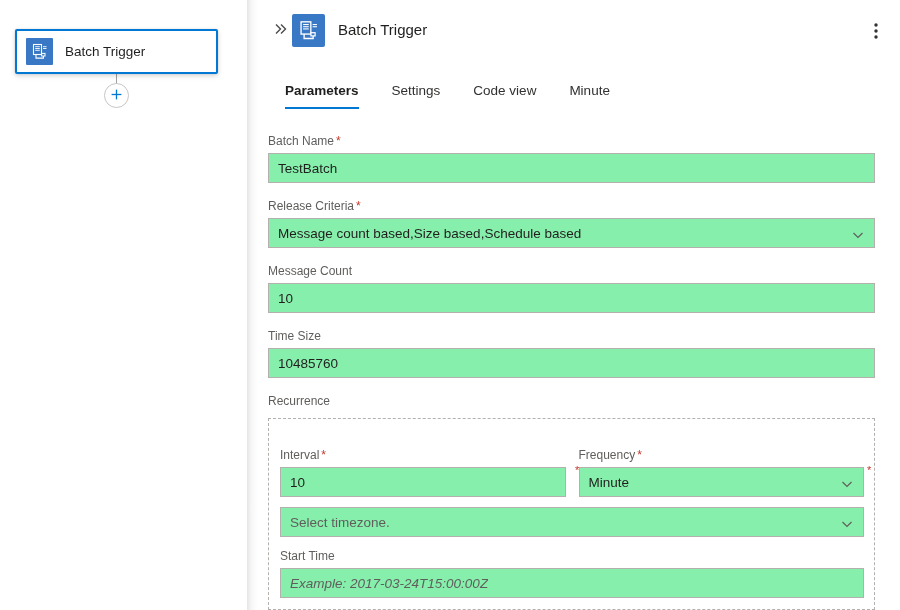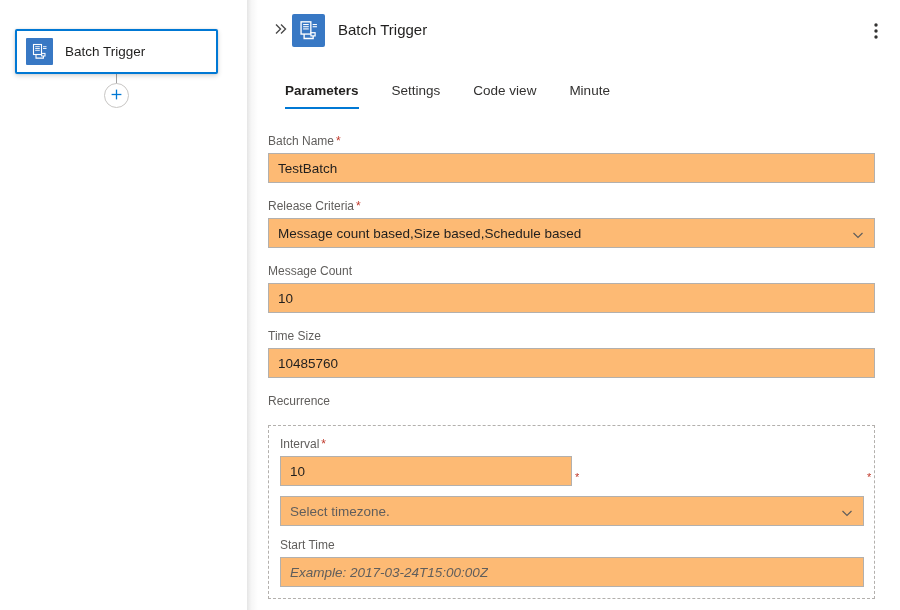--- a/index.html
+++ b/index.html
@@ -211,21 +211,21 @@
   .req {
     color: #c0392b;
     font-size: 12px;
     margin-left: 2px;
   }
   .input-box {
     position: relative;
     width: 607px;
     height: 30px;
     border: 1px solid #b3b0ad;
-    background: #fdba74;
+    background: #86efac;
     box-sizing: border-box;
     display: flex;
     align-items: center;
     margin-bottom: 14px;
   }
   .input-box .val {
     font-size: 13.5px;
     color: #201f1e;
     padding-left: 9px;
     white-space: nowrap;
@@ -246,22 +246,22 @@
     width: 12px;
     height: 12px;
   }
 
   
   #recurrence-group {
     position: relative;
     width: 607px;
     border: 1px dashed #b3b0ad;
     box-sizing: border-box;
-    padding: 9px 10px 11px 11px;
-    margin-top: 15px;
+    padding: 27px 10px 11px 11px;
+    margin-top: 8px;
   }
   .row-2col {
     display: flex;
     gap: 0;
   }
   .col-left { width: 292px; }
   .col-right { width: 292px; margin-left: 13px; }
   .input-box.sm {
     width: 100%;
     margin-bottom: 10px;
@@ -396,20 +396,33 @@
       <div class="row-2col">
         <div class="col-left">
           <label class="field-label">
             <span>Interval</span><span class="req">*</span>
           </label>
           <div class="input-box sm">
             <span class="val">10</span>
           </div>
         </div>
 
+        <div class="col-right">
+          <label class="field-label">
+            <span>Frequency</span><span class="req">*</span>
+          </label>
+          <div class="input-box sm">
+            <span class="val">Minute</span>
+            <span class="chevron-down">
+              <svg width="12" height="12" viewBox="0 0 12 12" aria-hidden="true">
+                <polyline points="1.5,4 6,8.5 10.5,4" fill="none" stroke="#605e5c" stroke-width="1.2"></polyline>
+              </svg>
+            </span>
+          </div>
+        </div>
       </div>
 
       <span class="asterisk-float" style="left:306px; top:46px;">*</span>
       <span class="asterisk-float" style="left:598px; top:46px;">*</span>
 
       <div class="input-box inner-wide">
         <span class="val placeholder">Select timezone.</span>
         <span class="chevron-down">
           <svg width="12" height="12" viewBox="0 0 12 12" aria-hidden="true">
             <polyline points="1.5,4 6,8.5 10.5,4" fill="none" stroke="#605e5c" stroke-width="1.2"></polyline>

